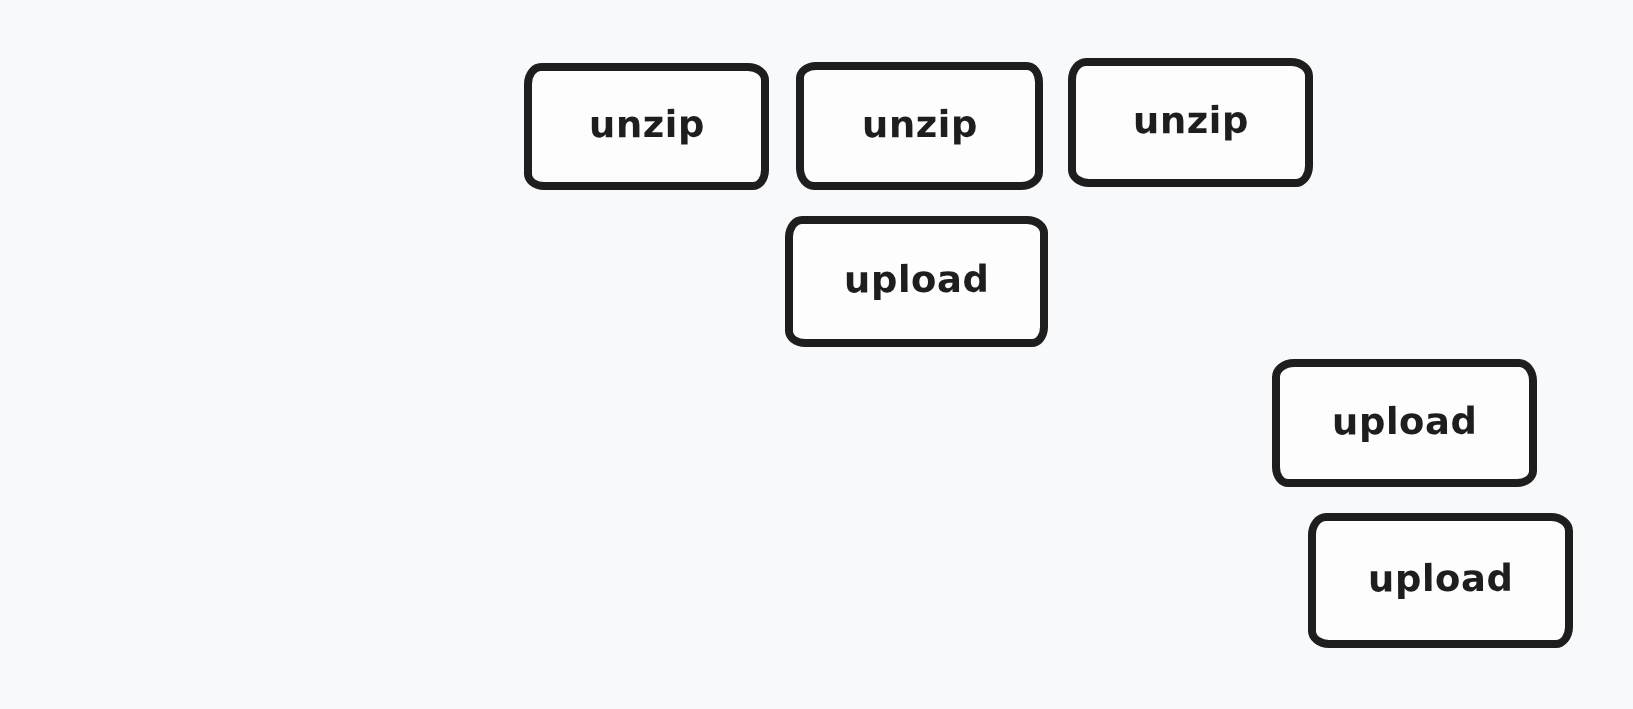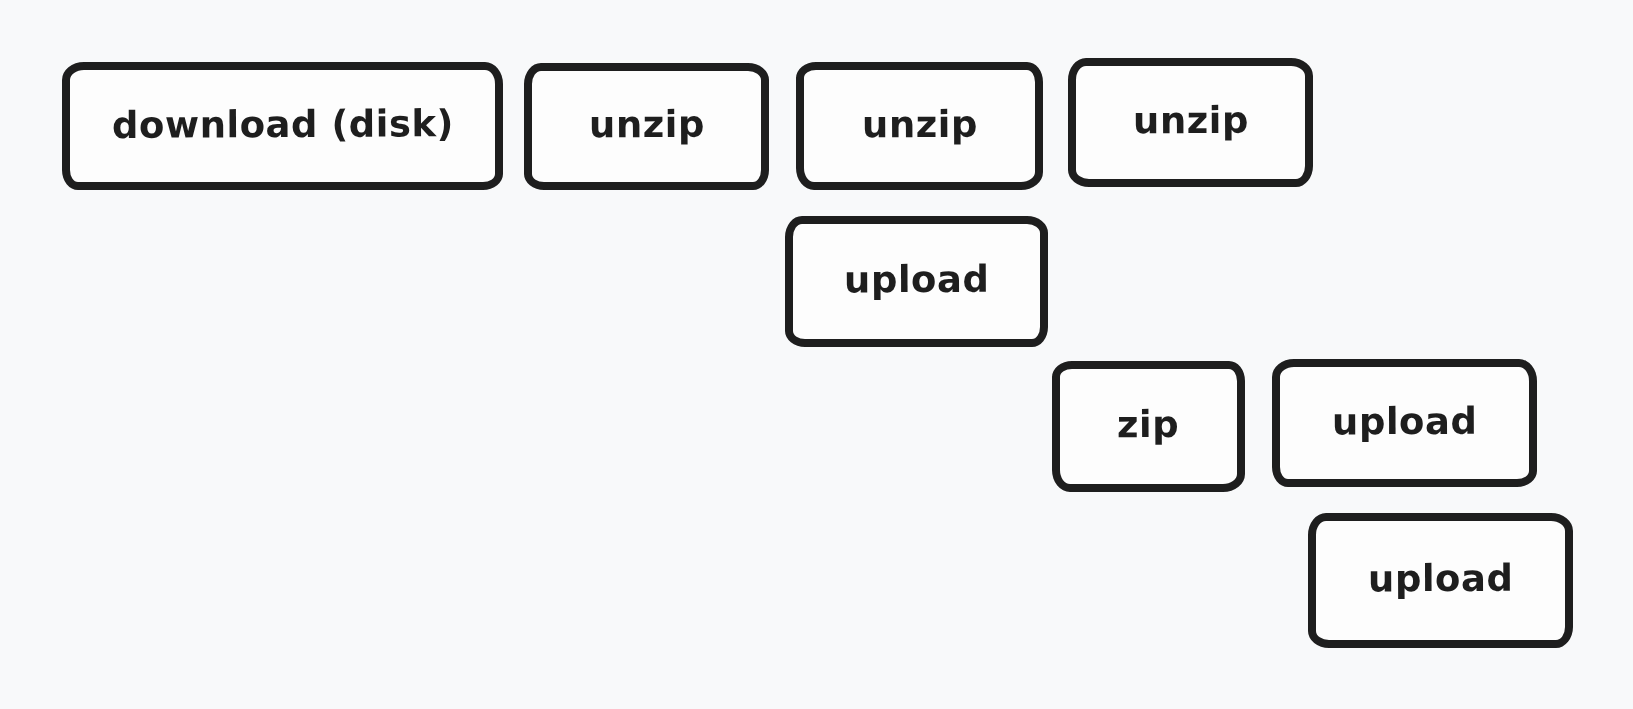--- a/index.html
+++ b/index.html
@@ -38,43 +38,37 @@
     display: inline-block;
     transform: rotate(-0.3deg);
     padding-bottom: 4px;
   }
 </style>
 </head>
 <body>
 
 <div id="canvas">
 
-  <div class="task-box r-a" style="left:62px; top:62px; width:441px; height:128px;">
-    <span class="task-label">download (disk)</span>
-  </div>
 
   <div class="task-box r-b" style="left:524px; top:63px; width:245px; height:127px;">
     <span class="task-label">unzip</span>
   </div>
 
   <div class="task-box r-c" style="left:796px; top:62px; width:247px; height:128px;">
     <span class="task-label">unzip</span>
   </div>
 
   <div class="task-box r-d" style="left:1068px; top:58px; width:245px; height:129px;">
     <span class="task-label">unzip</span>
   </div>
 
   <div class="task-box r-b" style="left:785px; top:216px; width:263px; height:131px;">
     <span class="task-label">upload</span>
   </div>
 
-  <div class="task-box r-c" style="left:1052px; top:361px; width:193px; height:131px;">
-    <span class="task-label">zip</span>
-  </div>
 
   <div class="task-box r-a" style="left:1272px; top:359px; width:265px; height:128px;">
     <span class="task-label">upload</span>
   </div>
 
   <div class="task-box r-d" style="left:1308px; top:513px; width:265px; height:135px;">
     <span class="task-label">upload</span>
   </div>
 
 </div>

